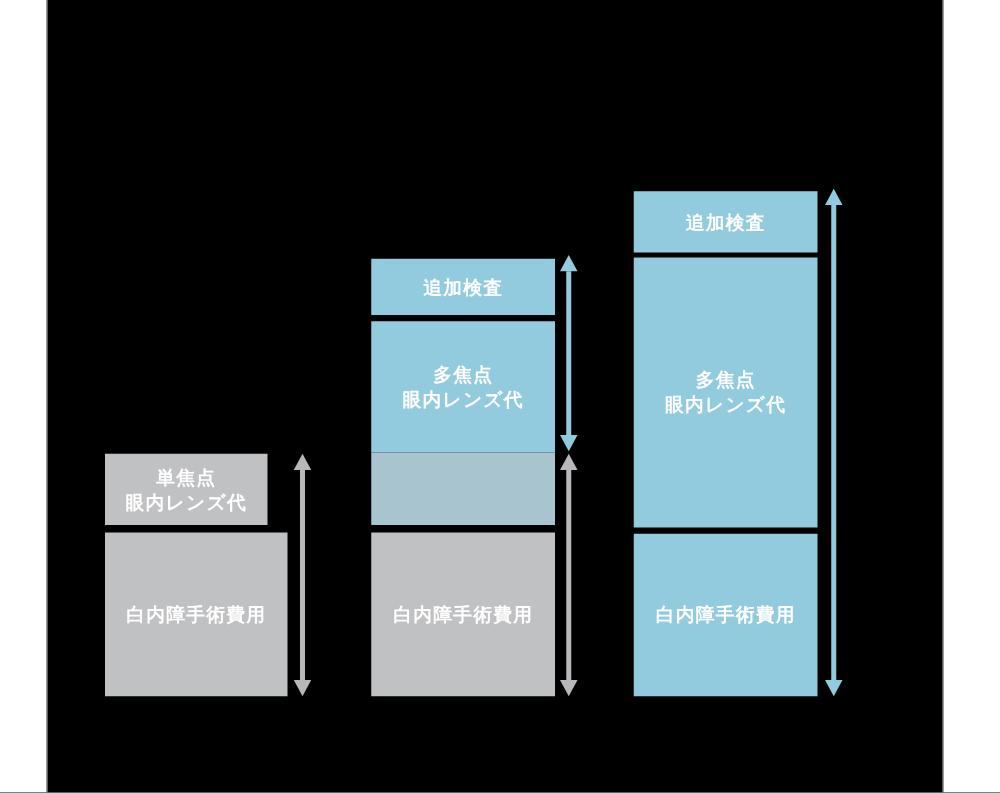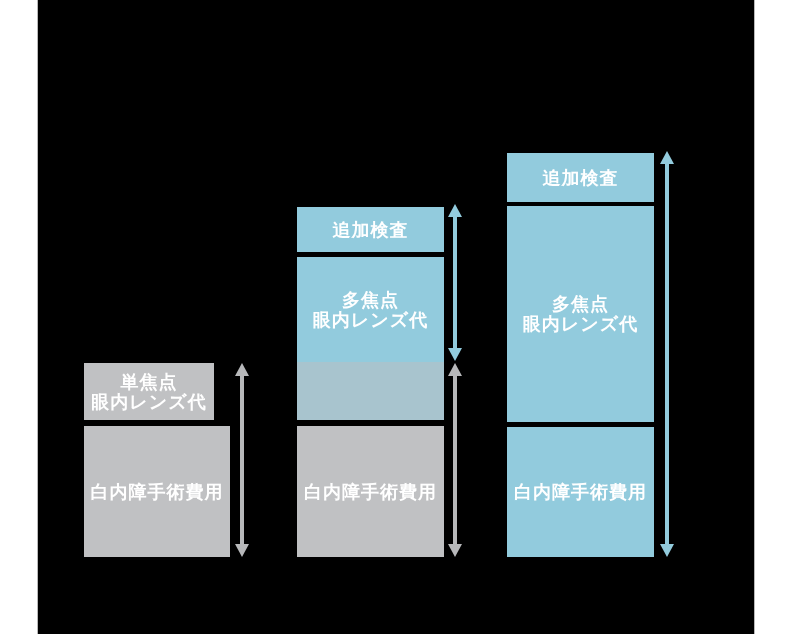--- a/index.html
+++ b/index.html
@@ -17,21 +17,21 @@
     border-left: 1px solid #b9b9b9;
     border-right: 1px solid #b9b9b9;
     box-sizing: border-box;
   }
   .seg {
     position: absolute;
     display: flex; flex-direction: column;
     align-items: center; justify-content: center;
     color: var(--label, #fff);
     font-weight: bold;
-    font-size: 18px;
+    font-size: 15px;
     line-height: 20px;
     letter-spacing: 1px;
     text-align: center;
     box-sizing: border-box;
   }
   .seg.blue  { background: var(--blue,  #92cbdd); }
   .seg.gray  { background: var(--gray,  #c0c1c3); }
   .seg.muted { background: var(--muted, #a8c4ce); }
   .arrow {
     position: absolute;

